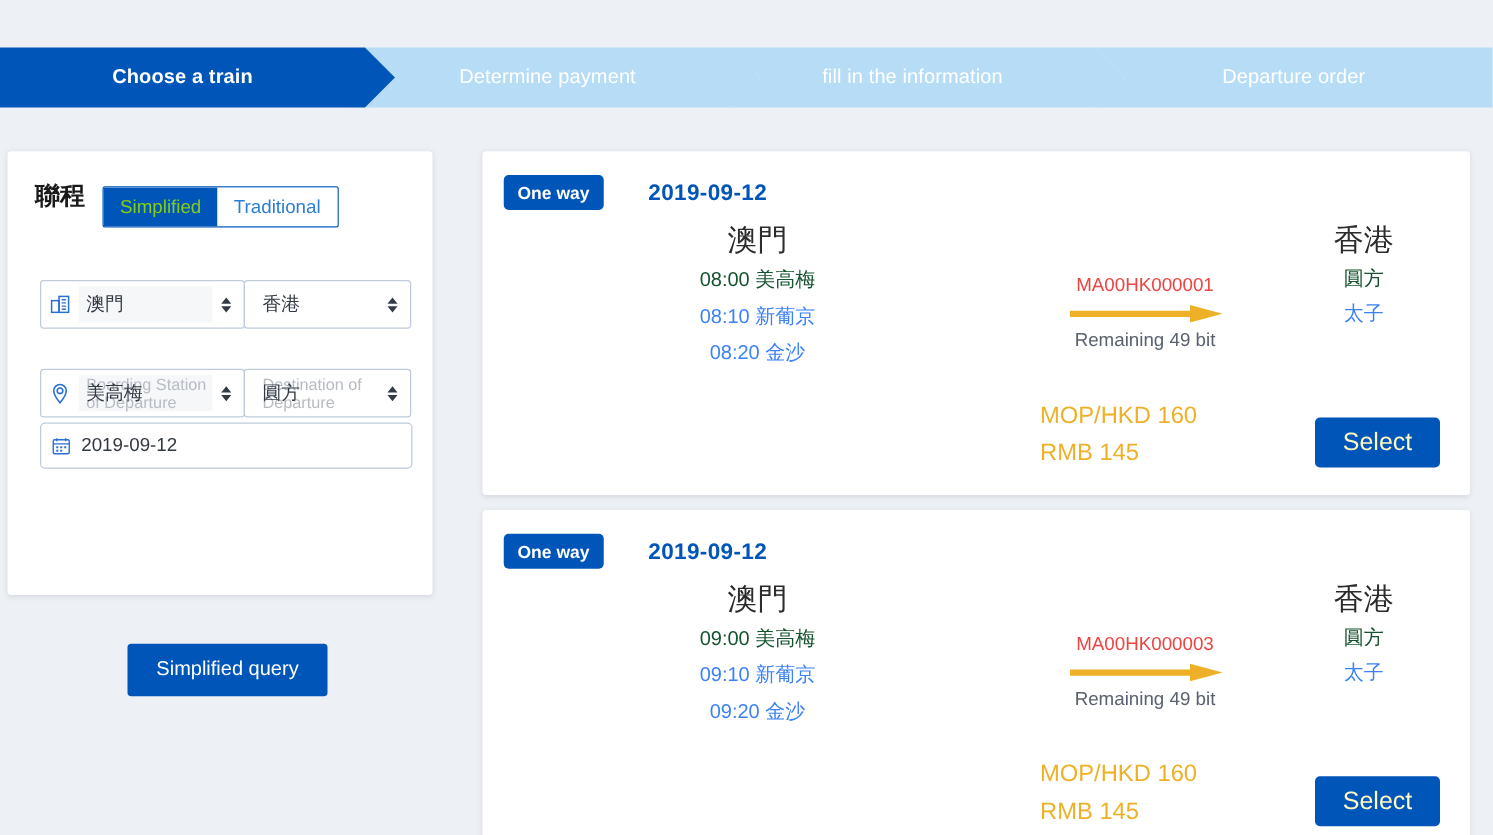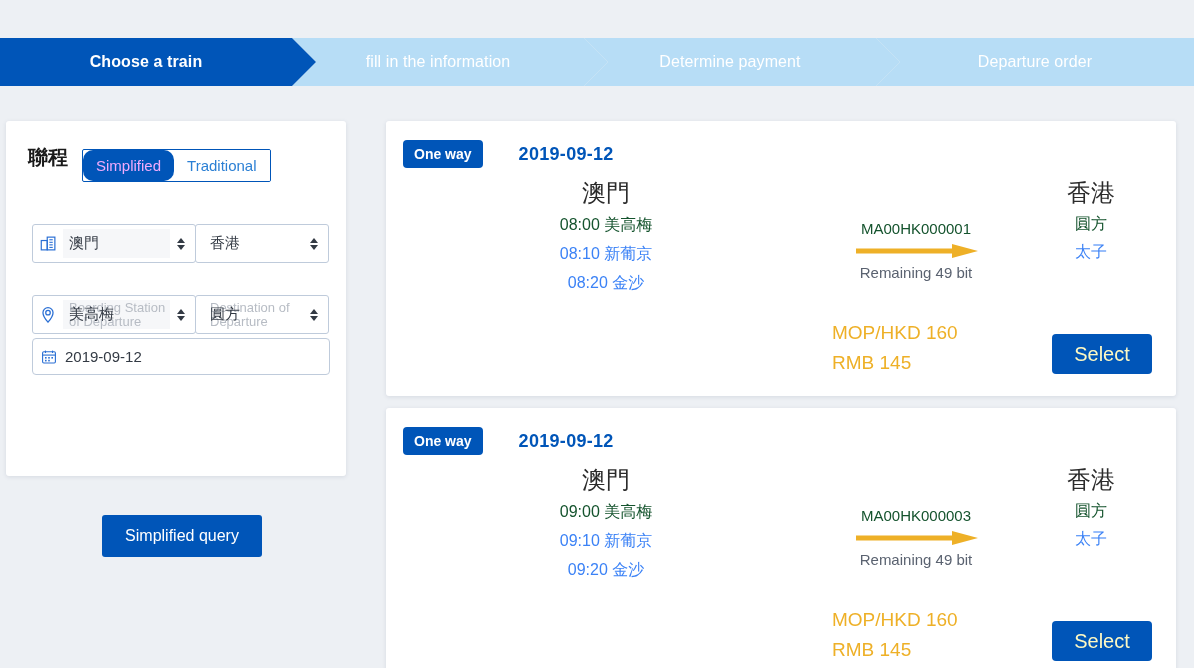--- a/index.html
+++ b/index.html
@@ -109,21 +109,21 @@
     margin-top: 6px;
     height: 33px;
   }
   .toggle div {
     padding: 0 13px;
     height: 31px;
     line-height: 31px;
     font-size: 15px;
     cursor: pointer;
   }
-  .toggle .on  { background: #0055b8; color: #f0abfc; border-radius: 10px; }
+  .toggle .on  { background: #0055b8; color: #84cc16; }
   .toggle .off { background: #ffffff; color: #2a7fd4; }
 
   
   .field-row {
     position: absolute;
     left: 26px;
     width: 298px;
     height: 39px;
     display: flex;
   }
@@ -292,21 +292,21 @@
   }
   .stop {
     font-size: 16px;
     color: #3b82f6;
     line-height: 29px;
   }
   .stop.hl { color: #14532d; }
   .col-arr .stop { line-height: 28px; }
   .train-no {
     font-size: 15px;
-    color: #14532d;
+    color: #ef4444;
     line-height: 22px;
   }
   .arrow-wrap {
     height: 22px;
     display: flex;
     align-items: center;
     justify-content: center;
   }
   .remaining {
     font-size: 15px;
@@ -338,28 +338,28 @@
   }
 </style>
 </head>
 <body>
 
 <div class="stepbar">
   <div class="step active step-1">
     <span>Choose a train</span>
     <span class="head"></span>
   </div>
+  <div class="step pale step-3">
+    <span class="notch"></span>
+    <span>Determine payment</span>
+    <span class="head"></span>
+  </div>
   <div class="step pale step-2">
     <span class="notch"></span>
     <span>fill in the information</span>
-    <span class="head"></span>
-  </div>
-  <div class="step pale step-3">
-    <span class="notch"></span>
-    <span>Determine payment</span>
     <span class="head"></span>
   </div>
   <div class="step pale step-4">
     <span class="notch"></span>
     <span>Departure order</span>
   </div>
 </div>
 
 <div class="sidebar">
 

